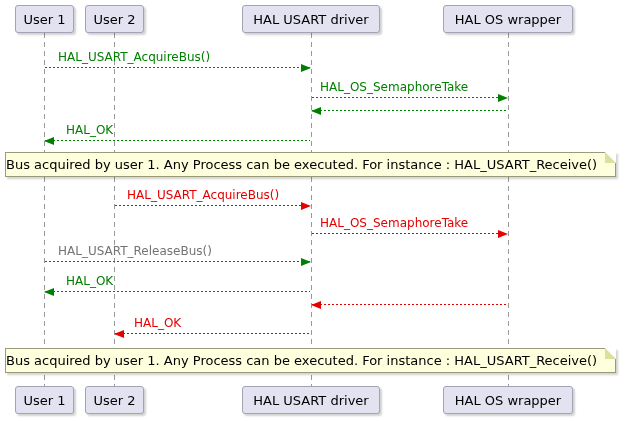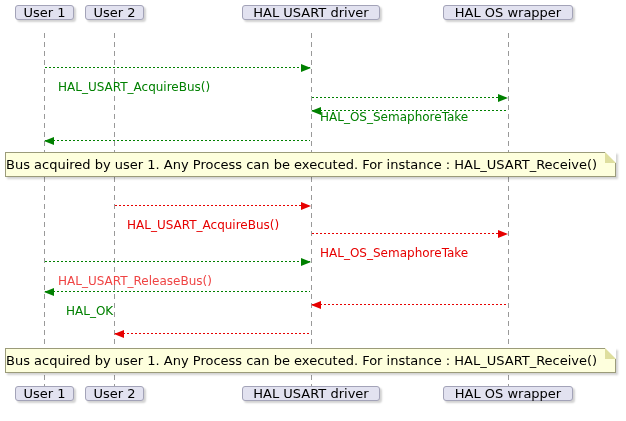--- a/index.html
+++ b/index.html
@@ -10,40 +10,39 @@
     height: 421px;
     background: #ffffff;
     overflow: hidden;
   }
   .lifeline {
     position: absolute;
     width: 1px;
   }
   .pbox {
     position: absolute;
-    height: 15px;
+    height: 28px;
     box-sizing: border-box;
     border-radius: 3px;
     box-shadow: 2px 2px 2px rgba(0,0,0,0.18);
     display: flex;
     align-items: center;
     justify-content: center;
     font-size: 13px;
     color: #000;
     white-space: nowrap;
   }
   .mline { position: absolute; height: 1px; }
   .ah { position: absolute; width: 0; height: 0;
         border-top: 4px solid transparent; border-bottom: 4px solid transparent; }
   .mlabel {
     position: absolute;
     font-size: 12px;
     line-height: 14px;
     white-space: nowrap;
-    margin-top: 30px;
   }
   .note {
     position: absolute;
     box-sizing: border-box;
     border: 1px solid #9b9b7a;
     box-shadow: 2px 2px 2px rgba(0,0,0,0.18);
     display: flex;
     align-items: center;
     padding: 0 0;
     font-size: 13px;
@@ -80,21 +79,21 @@
     <div class="ah" style="top: 136.5px; border-right: 10px solid rgb(0, 128, 0); left: 44px;"></div>
     <div class="mlabel" style="left: 66px; top: 123px; color: rgb(0, 128, 0);">HAL_OK</div>
     <div class="mline" style="left: 115px; top: 205px; width: 195px; background: repeating-linear-gradient(90deg, rgb(231, 0, 0) 0px, rgb(231, 0, 0) 2px, transparent 2px, transparent 4px);"></div>
     <div class="ah" style="top: 201.5px; border-left: 10px solid rgb(231, 0, 0); left: 301px;"></div>
     <div class="mlabel" style="left: 127px; top: 188px; color: rgb(231, 0, 0);">HAL_USART_AcquireBus()</div>
     <div class="mline" style="left: 312px; top: 233px; width: 195px; background: repeating-linear-gradient(90deg, rgb(231, 0, 0) 0px, rgb(231, 0, 0) 2px, transparent 2px, transparent 4px);"></div>
     <div class="ah" style="top: 229.5px; border-left: 10px solid rgb(231, 0, 0); left: 498px;"></div>
     <div class="mlabel" style="left: 320px; top: 216px; color: rgb(231, 0, 0);">HAL_OS_SemaphoreTake</div>
     <div class="mline" style="left: 45px; top: 261px; width: 265px; background: repeating-linear-gradient(90deg, rgb(0, 128, 0) 0px, rgb(0, 128, 0) 2px, transparent 2px, transparent 4px);"></div>
     <div class="ah" style="top: 257.5px; border-left: 10px solid rgb(0, 128, 0); left: 301px;"></div>
-    <div class="mlabel" style="left: 58px; top: 244px; color: #ef4444;">HAL_USART_ReleaseBus()</div>
+    <div class="mlabel" style="left: 58px; top: 244px; color: #737373;">HAL_USART_ReleaseBus()</div>
     <div class="mline" style="left: 45px; top: 291px; width: 265px; background: repeating-linear-gradient(90deg, rgb(0, 128, 0) 0px, rgb(0, 128, 0) 2px, transparent 2px, transparent 4px);"></div>
     <div class="ah" style="top: 287.5px; border-right: 10px solid rgb(0, 128, 0); left: 44px;"></div>
     <div class="mlabel" style="left: 66px; top: 274px; color: rgb(0, 128, 0);">HAL_OK</div>
     <div class="mline" style="left: 312px; top: 304px; width: 195px; background: repeating-linear-gradient(90deg, rgb(231, 0, 0) 0px, rgb(231, 0, 0) 2px, transparent 2px, transparent 4px);"></div>
     <div class="ah" style="top: 300.5px; border-right: 10px solid rgb(231, 0, 0); left: 311px;"></div>
     <div class="mline" style="left: 115px; top: 333px; width: 195px; background: repeating-linear-gradient(90deg, rgb(231, 0, 0) 0px, rgb(231, 0, 0) 2px, transparent 2px, transparent 4px);"></div>
     <div class="ah" style="top: 329.5px; border-right: 10px solid rgb(231, 0, 0); left: 114px;"></div>
     <div class="mlabel" style="left: 134px; top: 316px; color: rgb(231, 0, 0);">HAL_OK</div>
     <div class="note" style="left: 5px; top: 152px; width: 611px; height: 25px; background: rgb(254, 255, 221);">Bus acquired by user 1. Any Process can be executed. For instance : HAL_USART_Receive()</div>
     <div class="note" style="left: 5px; top: 348px; width: 611px; height: 25px; background: rgb(254, 255, 221);">Bus acquired by user 1. Any Process can be executed. For instance : HAL_USART_Receive()</div>

